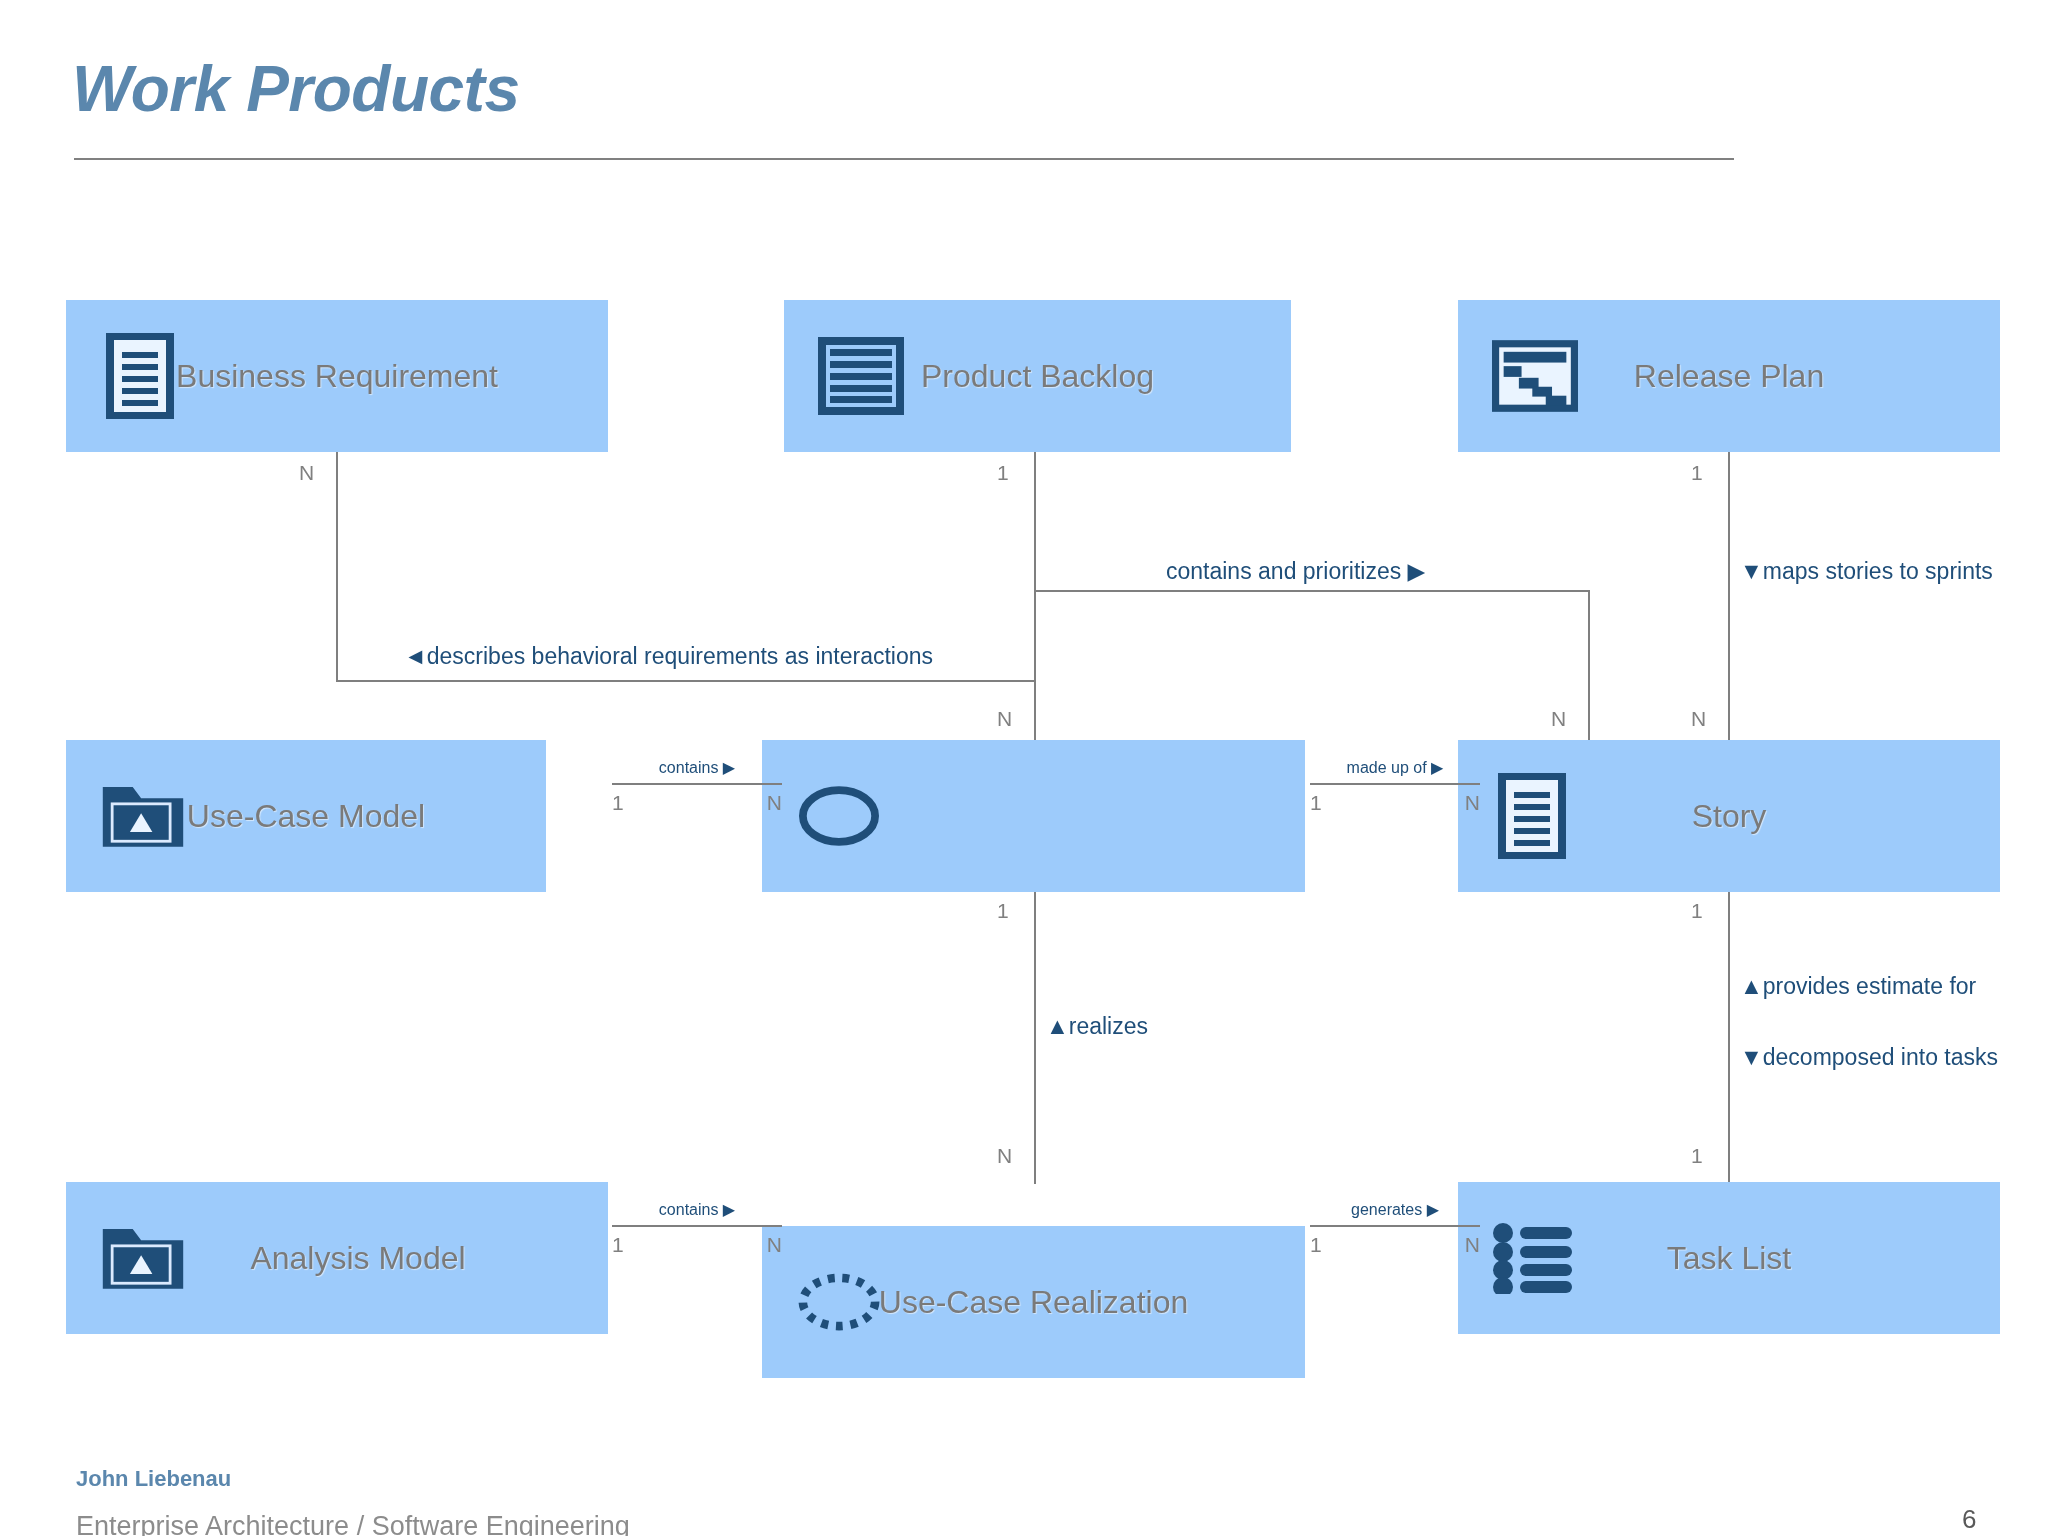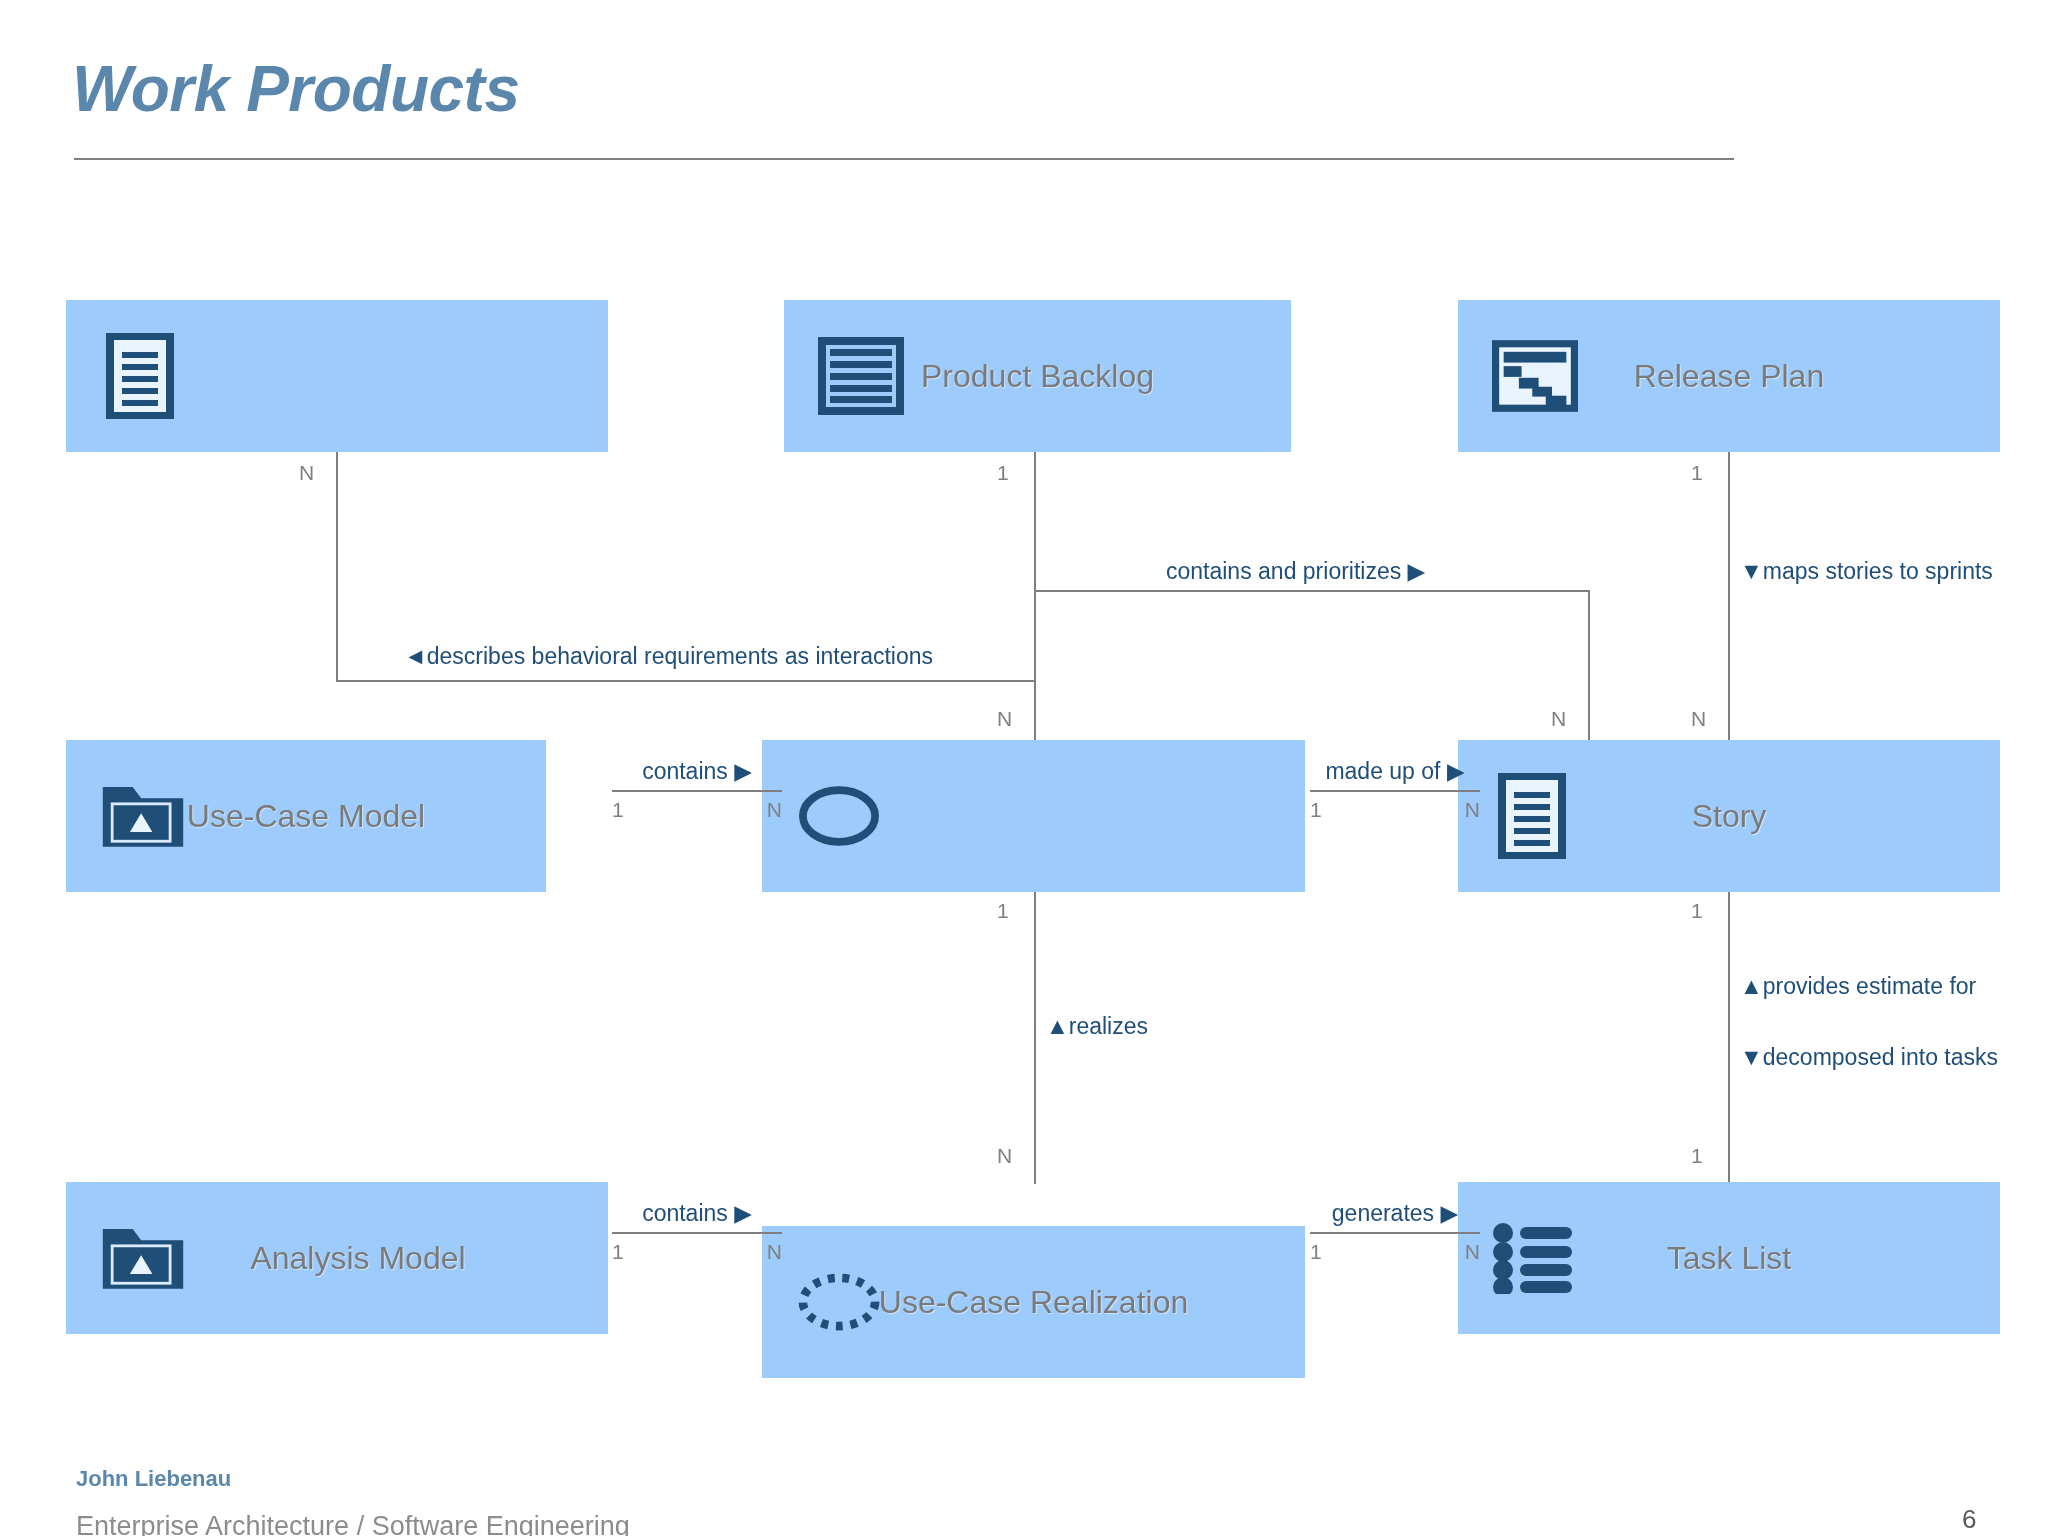--- a/index.html
+++ b/index.html
@@ -47,21 +47,21 @@
   }
 
   
   .ln { position:absolute; background:#7f7f7f; }
   .lnv { width:2px; }
   .lnh { height:2px; }
 
   
   .relplate { position:absolute; width:170px; }
   .relplate .rtxt {
-    font-size:23px; color:#1f4e79; text-align:center;
+    font-size:16px; color:#1f4e79; text-align:center;
     white-space:nowrap; line-height:1;
     padding-bottom:7px;
   }
   .relplate .rbar { height:2px; background:#7f7f7f; width:100%; }
   .relplate .rcard {
     display:flex; justify-content:space-between;
     font-size:21px; color:#808080; padding-top:6px;
   }
 
   
@@ -114,20 +114,21 @@
     <span class="ico">
       <svg width="74" height="86" viewBox="0 0 74 86">
         <rect x="4" y="3" width="60" height="80" fill="#eaf4ff" stroke="#1f4e79" stroke-width="8"></rect>
         <rect x="16" y="19" width="36" height="6" fill="#1f4e79"></rect>
         <rect x="16" y="31" width="36" height="6" fill="#1f4e79"></rect>
         <rect x="16" y="43" width="36" height="6" fill="#1f4e79"></rect>
         <rect x="16" y="55" width="36" height="6" fill="#1f4e79"></rect>
         <rect x="16" y="67" width="36" height="6" fill="#1f4e79"></rect>
       </svg>
     </span>
+    <span class="lbl">Business Requirement</span>
   </div>
 
   <div class="ent" style="left:784px; top:300px; width:507px; height:152px;">
     <span class="ico">
       <svg width="86" height="78" viewBox="0 0 86 78">
         <rect x="4" y="4" width="78" height="70" fill="#9dcbfb" stroke="#1f4e79" stroke-width="8"></rect>
         <rect x="12" y="12" width="62" height="7" fill="#1f4e79"></rect>
         <rect x="12" y="24" width="62" height="7" fill="#1f4e79"></rect>
         <rect x="12" y="36" width="62" height="7" fill="#1f4e79"></rect>
         <rect x="12" y="48" width="62" height="7" fill="#1f4e79"></rect>

